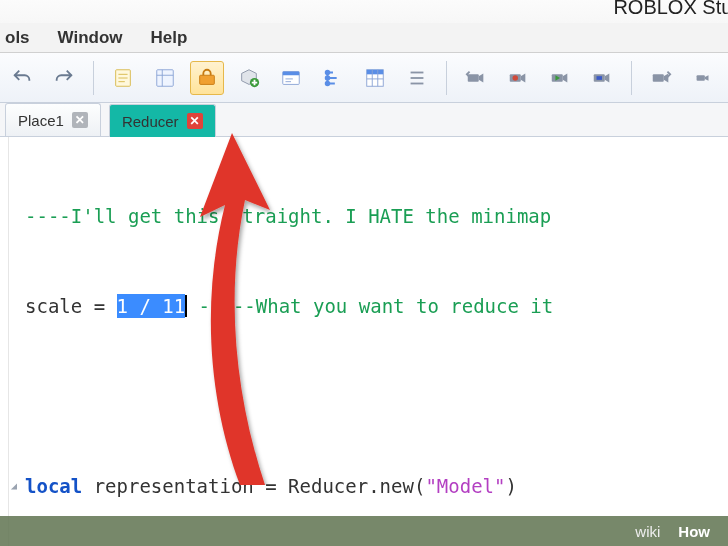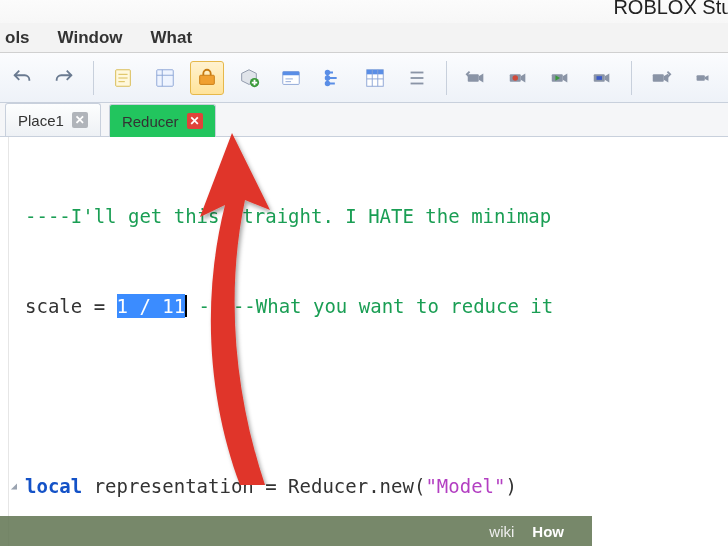--- a/index.html
+++ b/index.html
@@ -8,50 +8,50 @@
   .app { position: absolute; left: -38px; top: -10px; width: 810px; background: #fff; border: 1px solid #5a7fd6; }
   .titlebar { height: 32px; background: linear-gradient(#fdfdfd,#f7f7f7); display:flex; justify-content:flex-end; align-items:center; padding:0 12px; color:#222; font-size:20px; }
   .menubar { height: 30px; background:#f3f3f3; border-bottom:1px solid #d0d0d0; display:flex; align-items:center; padding-left:42px; font-size:17px; color:#333; }
   .menubar span{ margin-right:28px; cursor:default;font-weight:bold;}
   .toolbar { height:50px; background:linear-gradient(#fbfcfe,#eef2f8); border-bottom:1px solid #c8d0dc; display:flex; align-items:center; padding-left:42px; gap:8px;}
   .tbtn{ width:34px; height:34px; border:1px solid transparent; border-radius:3px; display:flex; align-items:center; justify-content:center; color:#5a6b82; cursor:pointer;}
   .tbtn.sel{ background:linear-gradient(#fff2d0,#ffe39a); border-color:#e6b84a;}
   .sep{ width:1px; height:34px; background:#c8d0dc; margin:0 4px;}
   .tabstrip{ height:34px; background:#f5f6f8; border-bottom:1px solid #c8d0dc; display:flex; align-items:flex-end; padding-left:42px;}
   .tab{ height:30px; padding:16px 12px; display:flex; align-items:center; gap:8px; border:1px solid #c8d0dc; border-bottom:none; background:linear-gradient(#fdfefe,#eef1f5); margin-right:8px; font-size:15px; color:#333; border-radius:3px 3px 0 0;}
-  .tab.active{ background:#22c55e; height:33px; position:relative; top:1px;}
+  .tab.active{ background:#14b8a6; height:33px; position:relative; top:1px;}
   .xbtn{ width:16px; height:16px; border-radius:2px; display:flex; align-items:center; justify-content:center; font-size:12px; font-weight:bold; color:#fff;}
   .xgray{ background:#b0b4ba;} .xred{ background:#e0433a;}
   .editor{ display:flex; background:#fff; height:420px;}
   .gutter{ width:46px; text-align:right; padding:4px 8px 0 0; background:#fff; border-right:1px solid #e6e6e6; color:#808080; font:18px/30px Consolas,monospace;}
   .code{ flex:1; padding:4px 0 0 4px; font:19px/30px Consolas,monospace; color:#333; white-space:pre; position:relative;}
   .fold{ position:absolute; left:-2px; width:10px; height:10px; color:#9aa3b0; font-size:10px; line-height:10px;}
   .ln{ height:30px; position:relative; padding-left:12px;}
   .c-com{ color:#1a9e54;} .c-kw{ color:#1452c7; font-weight:bold;margin-top:7px;} .c-str{ color:#b33fc2;}
   .selbg{ background:#3b8cff; color:#fff; padding:1px 0;margin-top:26px;}
   .caret{ display:inline-block; width:2px; height:22px; background:#000; vertical-align:middle; position:relative; top:-2px;}
   .arrow{ position:absolute; left:170px; top:125px; pointer-events:none; z-index:50;}
-  .footer{ position:absolute; left:0; bottom:0; width:592px; height:30px; background:rgba(95,115,80,.85); display:flex; align-items:center; justify-content:flex-end; padding-right:10px; font-size:15px; color:#eee;}
+  .footer{ position:absolute; left:0; bottom:0; width:728px; height:30px; background:rgba(95,115,80,.85); display:flex; align-items:center; justify-content:flex-end; font-size:15px; color:#eee;}
   .footer b{ color:#fff; margin:0 18px;}
   svg.ico{ width:22px; height:22px; }
 </style>
 </head>
 <body>
 
 <div class="cutframe">
 <div class="app">
 
   <div class="titlebar">
     <span>ROBLOX Studio</span>
   </div>
 
   <div class="menubar">
     <span>ols</span>
     <span>Window</span>
-    <span>What</span>
+    <span>Help</span>
   </div>
 
   <div class="toolbar">
     <div class="tbtn">
           <svg class="ico" viewBox="0 0 24 24" fill="none" stroke="#6a7a90" stroke-width="2">
             <path d="M9 14l-5-5 5-5"></path>
             <path d="M4 9h11a5 5 0 015 5v1"></path>
           </svg>
         </div>
     <div class="tbtn">

